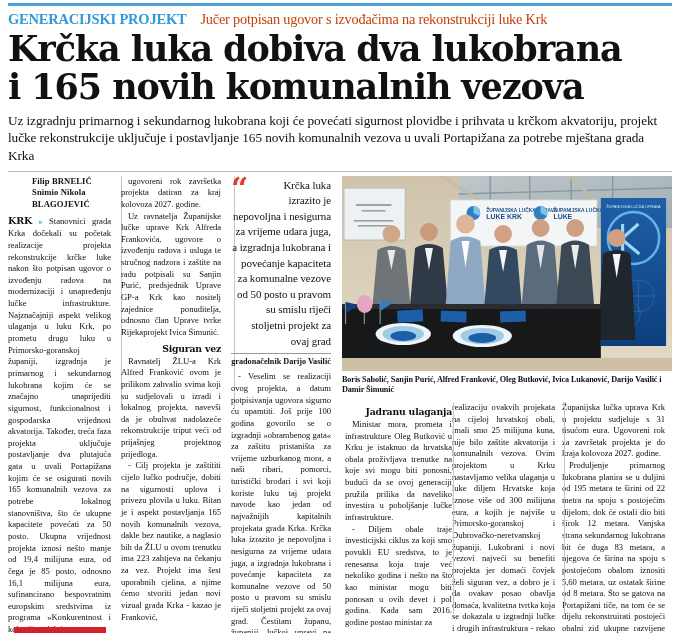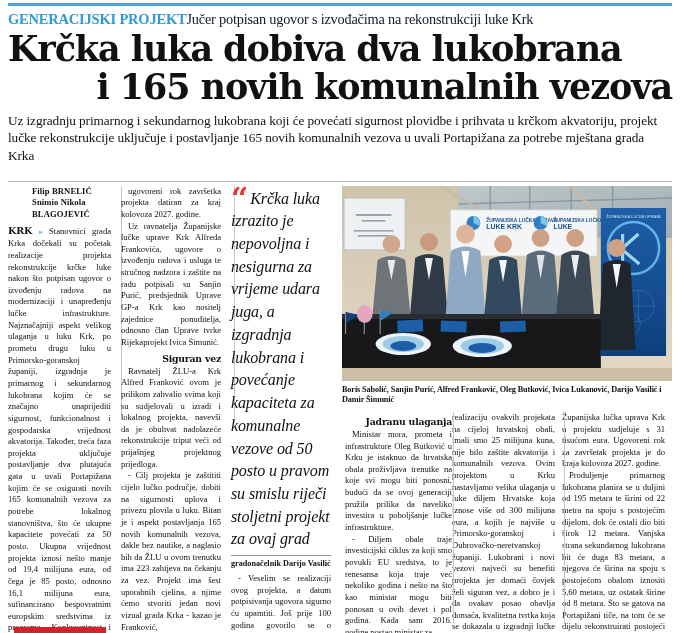--- a/index.html
+++ b/index.html
@@ -26,60 +26,60 @@
     height: 3px;
     background: #4da3d8;
     margin-top: 3px;
     margin-bottom: 5px;
   }
 
   
   .kicker-row {
     display: flex;
     align-items: baseline;
-    gap: 0;
+    gap: 14px;
     margin-bottom: 2px;
     white-space: nowrap;
   }
   .kicker-label {
     font-family: "Liberation Serif", serif;
     font-weight: bold;
     font-size: 14.5px;
     color: #2f9ad4;
     letter-spacing: -0.2px;
   }
   .kicker-text {
     font-family: "Liberation Serif", serif;
     font-size: 14.3px;
-    color: #0f172a;
+    color: #c2410c;
     letter-spacing: -0.2px;
     text-align: right;
   }
 
   
   .headline {
     font-family: "DejaVu Serif", serif;
     font-weight: bold;
     font-size: 35px;
     line-height: 1.08;
     letter-spacing: -1.1px;
     color: #111;
     margin-top: 2px;
     margin-bottom: 6px;
   }
-  .headline .l2 { display: block; text-align: right; }
+  .headline .l2 { display: block; }
 
   
   .lead {
     font-family: "Liberation Serif", serif;
     font-size: 13.3px;
     line-height: 1.33;
     color: #111;
     letter-spacing: -0.1px;
-    margin-bottom: 16px;
+    margin-bottom: 6px;
     padding-right: 4px;
   }
 
   .thin-rule {
     height: 1px;
     background: #b9b9b9;
     margin-bottom: 4px;
   }
 
   
@@ -163,36 +163,37 @@
     font-family: "DejaVu Serif", serif;
     font-weight: bold;
     font-size: 30px;
     line-height: 0.62;
     margin-right: 4px;
     margin-top: 2px;
     letter-spacing: -2px;
   }
   .quote-text {
     font-family: "Liberation Serif", serif;
-    font-style: italic;
-    font-size: 16px;
+    font-size: 11px;
     line-height: 1.42;
     color: #111;
     letter-spacing: -0.1px;
+    text-align: right;
   }
   .quote-rule {
     height: 1px;
     background: #999;
     margin: 4px 0 3px 0;
     clear: both;
   }
   .quote-attr {
     font-family: "Liberation Serif", serif;
     font-weight: bold;
     font-size: 8.2px;
+    text-align: center;
     color: #111;
     margin-bottom: 5px;
   }
 
   
   .photo {
     position: relative;
     overflow: hidden;
     background: #cfd8de;
   }

